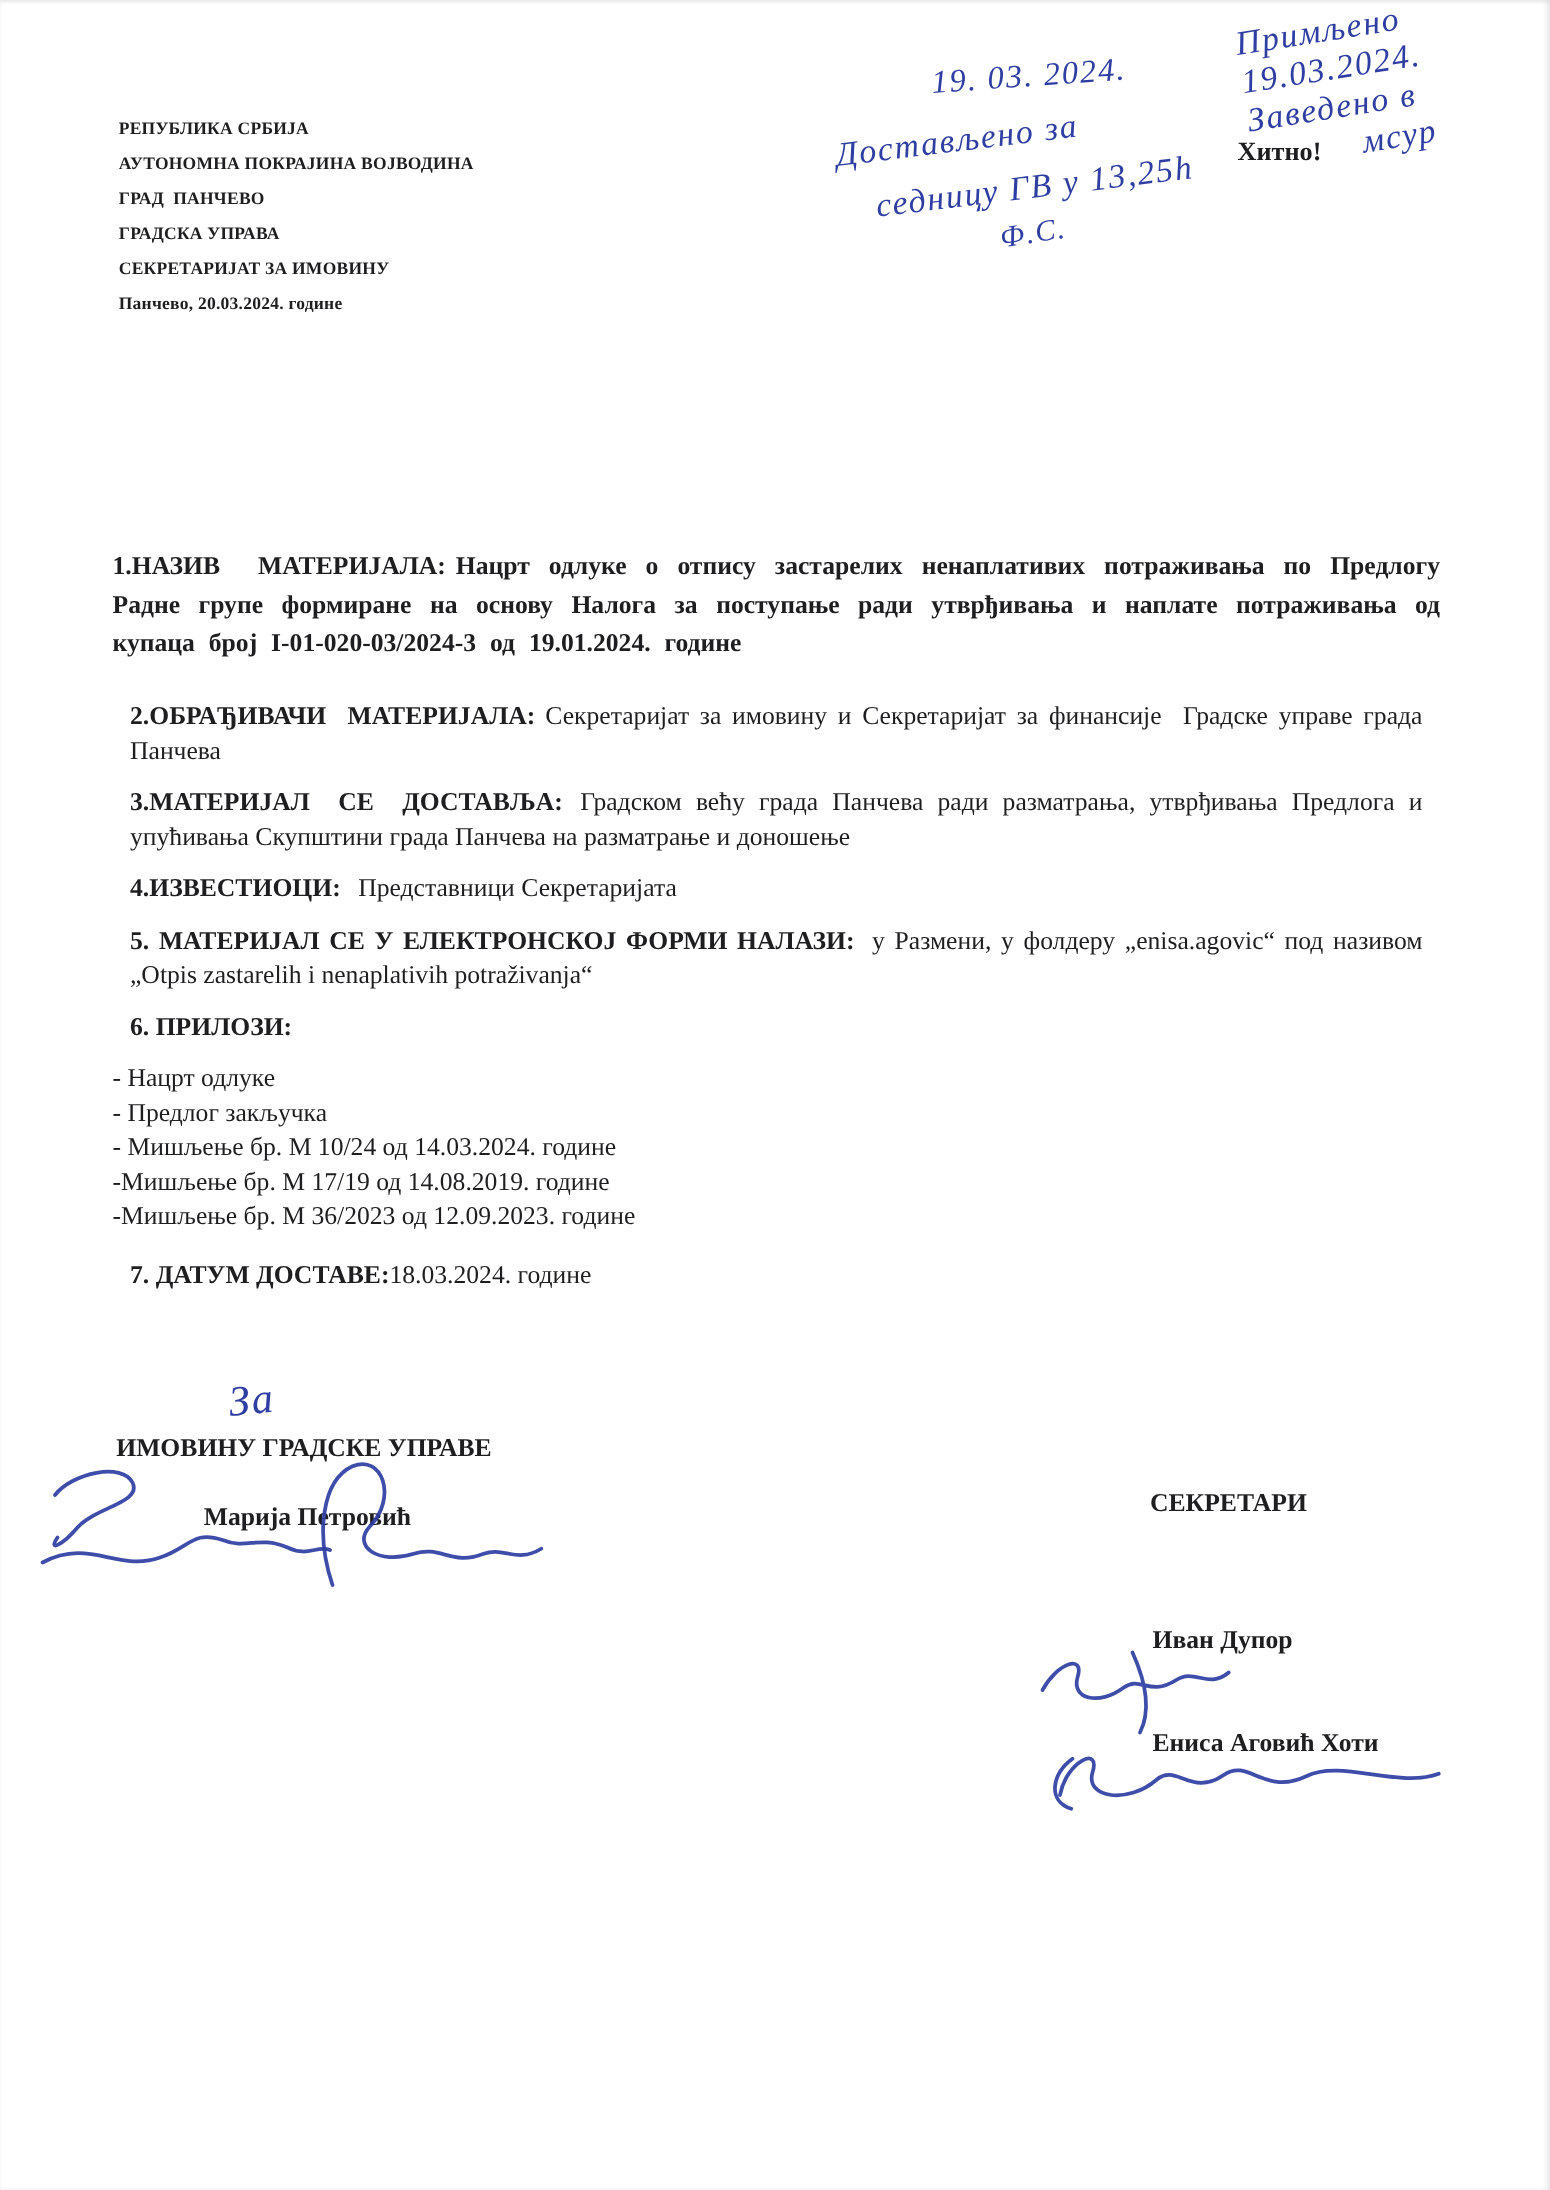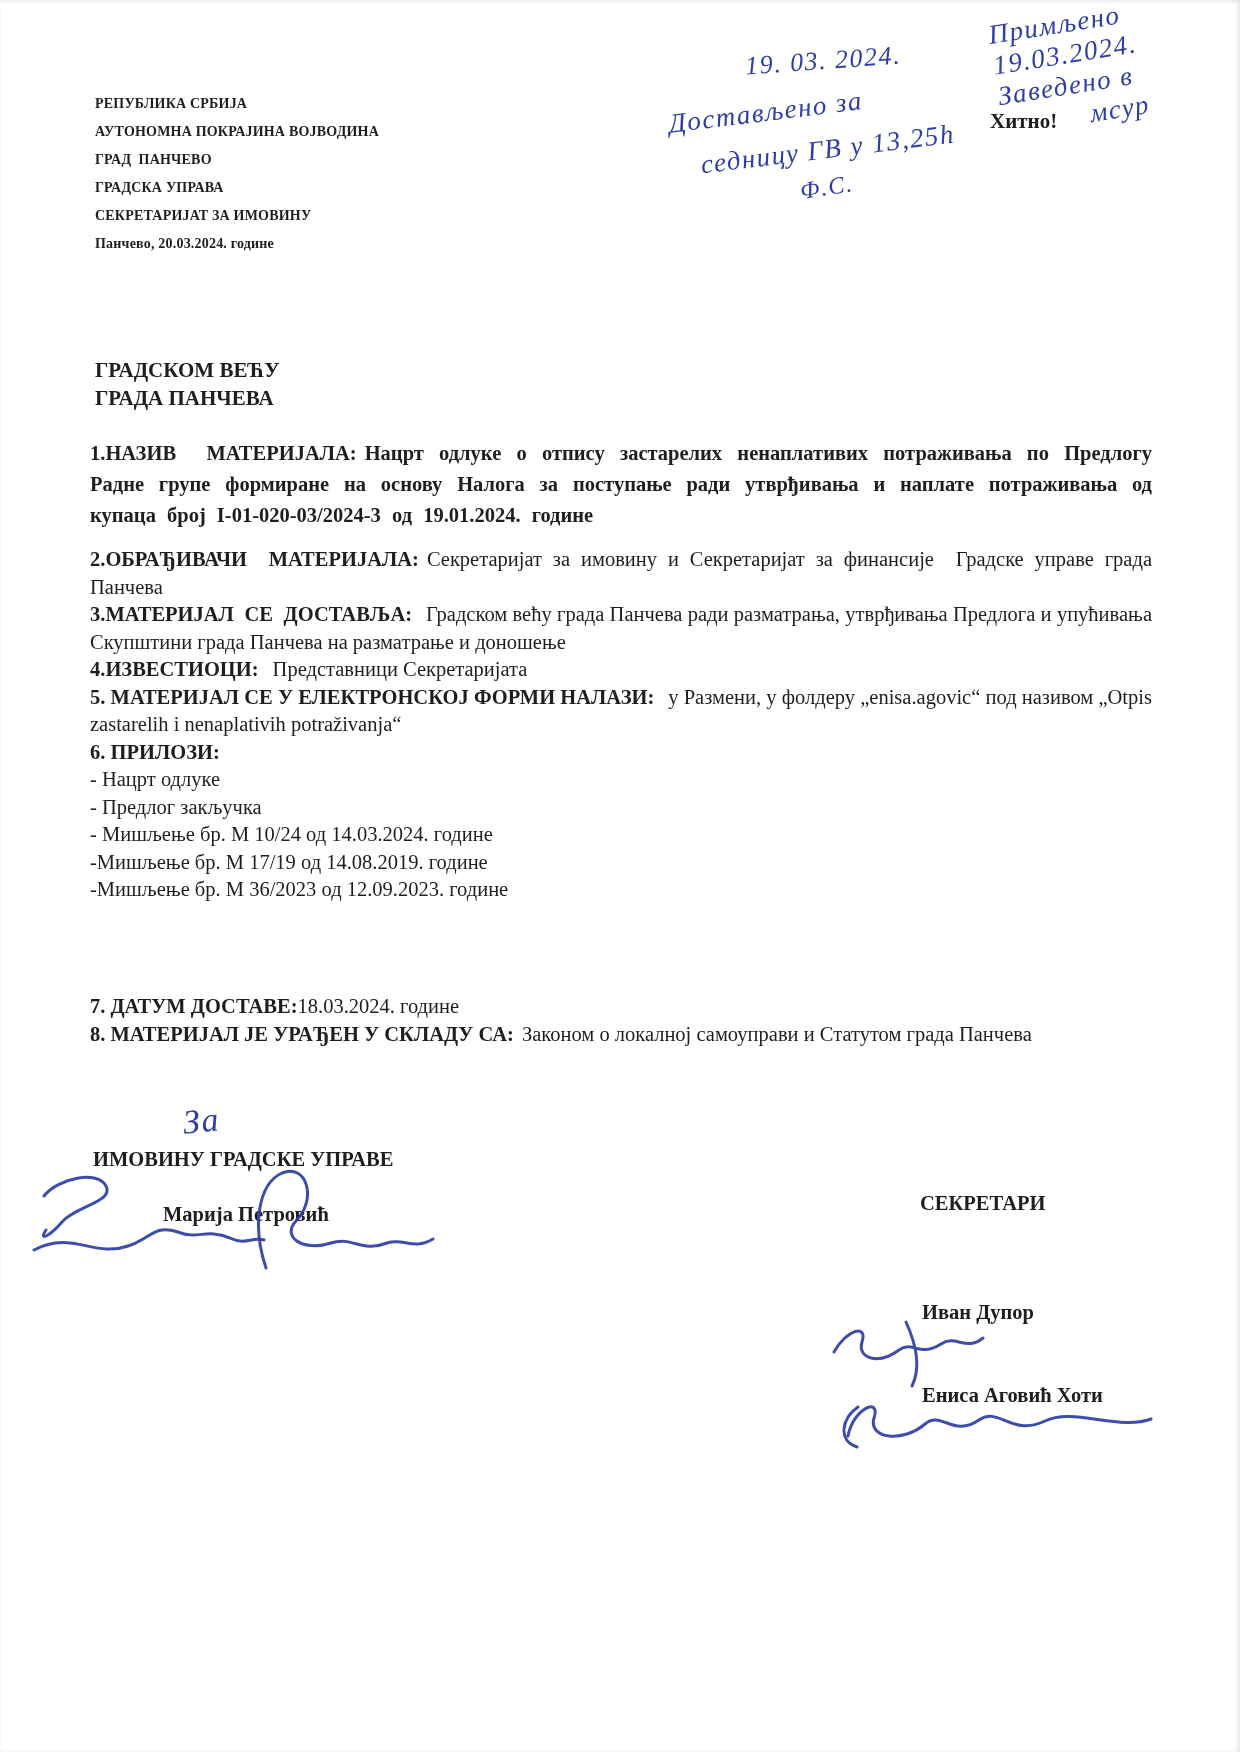--- a/index.html
+++ b/index.html
@@ -11,21 +11,21 @@
   .abs{position:absolute;}
   .t{white-space:pre-wrap;}
   .hdr div{font-weight:bold;font-size:14px;line-height:28px;letter-spacing:.2px;}
   .recip div{font-weight:bold;font-size:21px;line-height:28px;}
   .body-txt{font-size:20.5px;line-height:27.5px;width:1062px;}
   .just{text-align:justify;}
   .sec1{font-weight:bold;line-height:31px;word-spacing:6px;}
   .lbl{font-weight:bold;margin-right:8px;}
   .lbl-wide{font-weight:bold;margin-right:14px;}
   .lbl-none{font-weight:bold;margin-right:0;}
-  p{margin:0;}
+  p{margin:14px;}
   .pen{color:#2e3ea3;font-style:italic;letter-spacing:1.5px;}
   .hw{position:absolute;font-size:27px;line-height:30px;}
   .sig-title{font-weight:bold;font-size:20.5px;}
   .urgent{font-weight:bold;font-size:21px;}
   svg.sig-layer{position:absolute;left:0;top:0;pointer-events:none;}
   svg.sig-layer path{fill:none;stroke:#2e3ea3;stroke-width:3;stroke-linecap:round;stroke-linejoin:round;opacity:.92;}
 </style>
 </head>
 <body>
 
@@ -33,45 +33,40 @@
 
   <div class="abs hdr" style="left:95px;top:90px;">
     <div class="t">РЕПУБЛИКА СРБИЈА</div>
     <div class="t">АУТОНОМНА ПОКРАЈИНА ВОЈВОДИНА</div>
     <div class="t">ГРАД  ПАНЧЕВО</div>
     <div class="t">ГРАДСКА УПРАВА</div>
     <div class="t">СЕКРЕТАРИЈАТ ЗА ИМОВИНУ</div>
     <div class="t">Панчево, 20.03.2024. године</div>
   </div>
 
-  <div class="abs recip" style="left:95px;top:356px;">
-    <div class="t">ГРАДСКОМ ВЕЋУ</div>
-    <div class="t">ГРАДА ПАНЧЕВА</div>
-  </div>
 
   <div class="abs body-txt just sec1" style="left:90px;top:438px;">
     <span class="t lbl">1.НАЗИВ  МАТЕРИЈАЛА:</span><span class="t">Нацрт одлуке о отпису застарелих ненаплативих потраживања по Предлогу Радне групе формиране на основу Налога за поступање ради утврђивања и наплате потраживања од купаца број I-01-020-03/2024-3 од 19.01.2024. године</span>
   </div>
 
   <div class="abs body-txt" style="left:90px;top:546px;">
     <p class="just"><span class="t lbl">2.ОБРАЂИВАЧИ  МАТЕРИЈАЛА:</span><span class="t">Секретаријат за имовину и Секретаријат за финансије  Градске управе града Панчева</span></p>
     <p class="just"><span class="t lbl-wide">3.МАТЕРИЈАЛ  СЕ  ДОСТАВЉА:</span><span class="t">Градском већу града Панчева ради разматрања, утврђивања Предлога и упућивања Скупштини града Панчева на разматрање и доношење</span></p>
     <p><span class="t lbl-wide">4.ИЗВЕСТИОЦИ:</span><span class="t">Представници Секретаријата</span></p>
     <p class="just"><span class="t lbl-wide">5. МАТЕРИЈАЛ СЕ У ЕЛЕКТРОНСКОЈ ФОРМИ НАЛАЗИ:</span><span class="t">у Размени, у фолдеру „enisa.agovic“ под називом „Otpis zastarelih i nenaplativih potraživanja“</span></p>
     <p><span class="t lbl">6. ПРИЛОЗИ:</span></p>
     <div class="t">- Нацрт одлуке</div>
     <div class="t">- Предлог закључка</div>
     <div class="t">- Мишљење бр. М 10/24 од 14.03.2024. године</div>
     <div class="t">-Мишљење бр. М 17/19 од 14.08.2019. године</div>
     <div class="t">-Мишљење бр. М 36/2023 од 12.09.2023. године</div>
   </div>
 
   <div class="abs body-txt" style="left:90px;top:993px;">
     <p><span class="t lbl-none">7. ДАТУМ ДОСТАВЕ:</span><span class="t">18.03.2024. године</span></p>
-    <p class="just"><span class="t lbl">8. МАТЕРИЈАЛ ЈЕ УРАЂЕН У СКЛАДУ СА:</span><span class="t">Законом о локалној самоуправи и Статутом града Панчева</span></p>
   </div>
 
   <div class="abs pen" style="left:183px;top:1102px;font-size:34px;transform:rotate(-6deg);">За</div>
   <div class="abs sig-title t" style="left:93px;top:1148px;">ИМОВИНУ ГРАДСКЕ УПРАВЕ</div>
   <div class="abs sig-title t" style="left:127px;top:1203px;margin-left:36px;">Марија Петровић</div>
 
   <div class="abs sig-title t" style="left:920px;top:1192px;">СЕКРЕТАРИ</div>
   <div class="abs sig-title t" style="left:922px;top:1301px;">Иван Дупор</div>
   <div class="abs sig-title t" style="left:922px;top:1384px;">Ениса Аговић Хоти</div>
 

